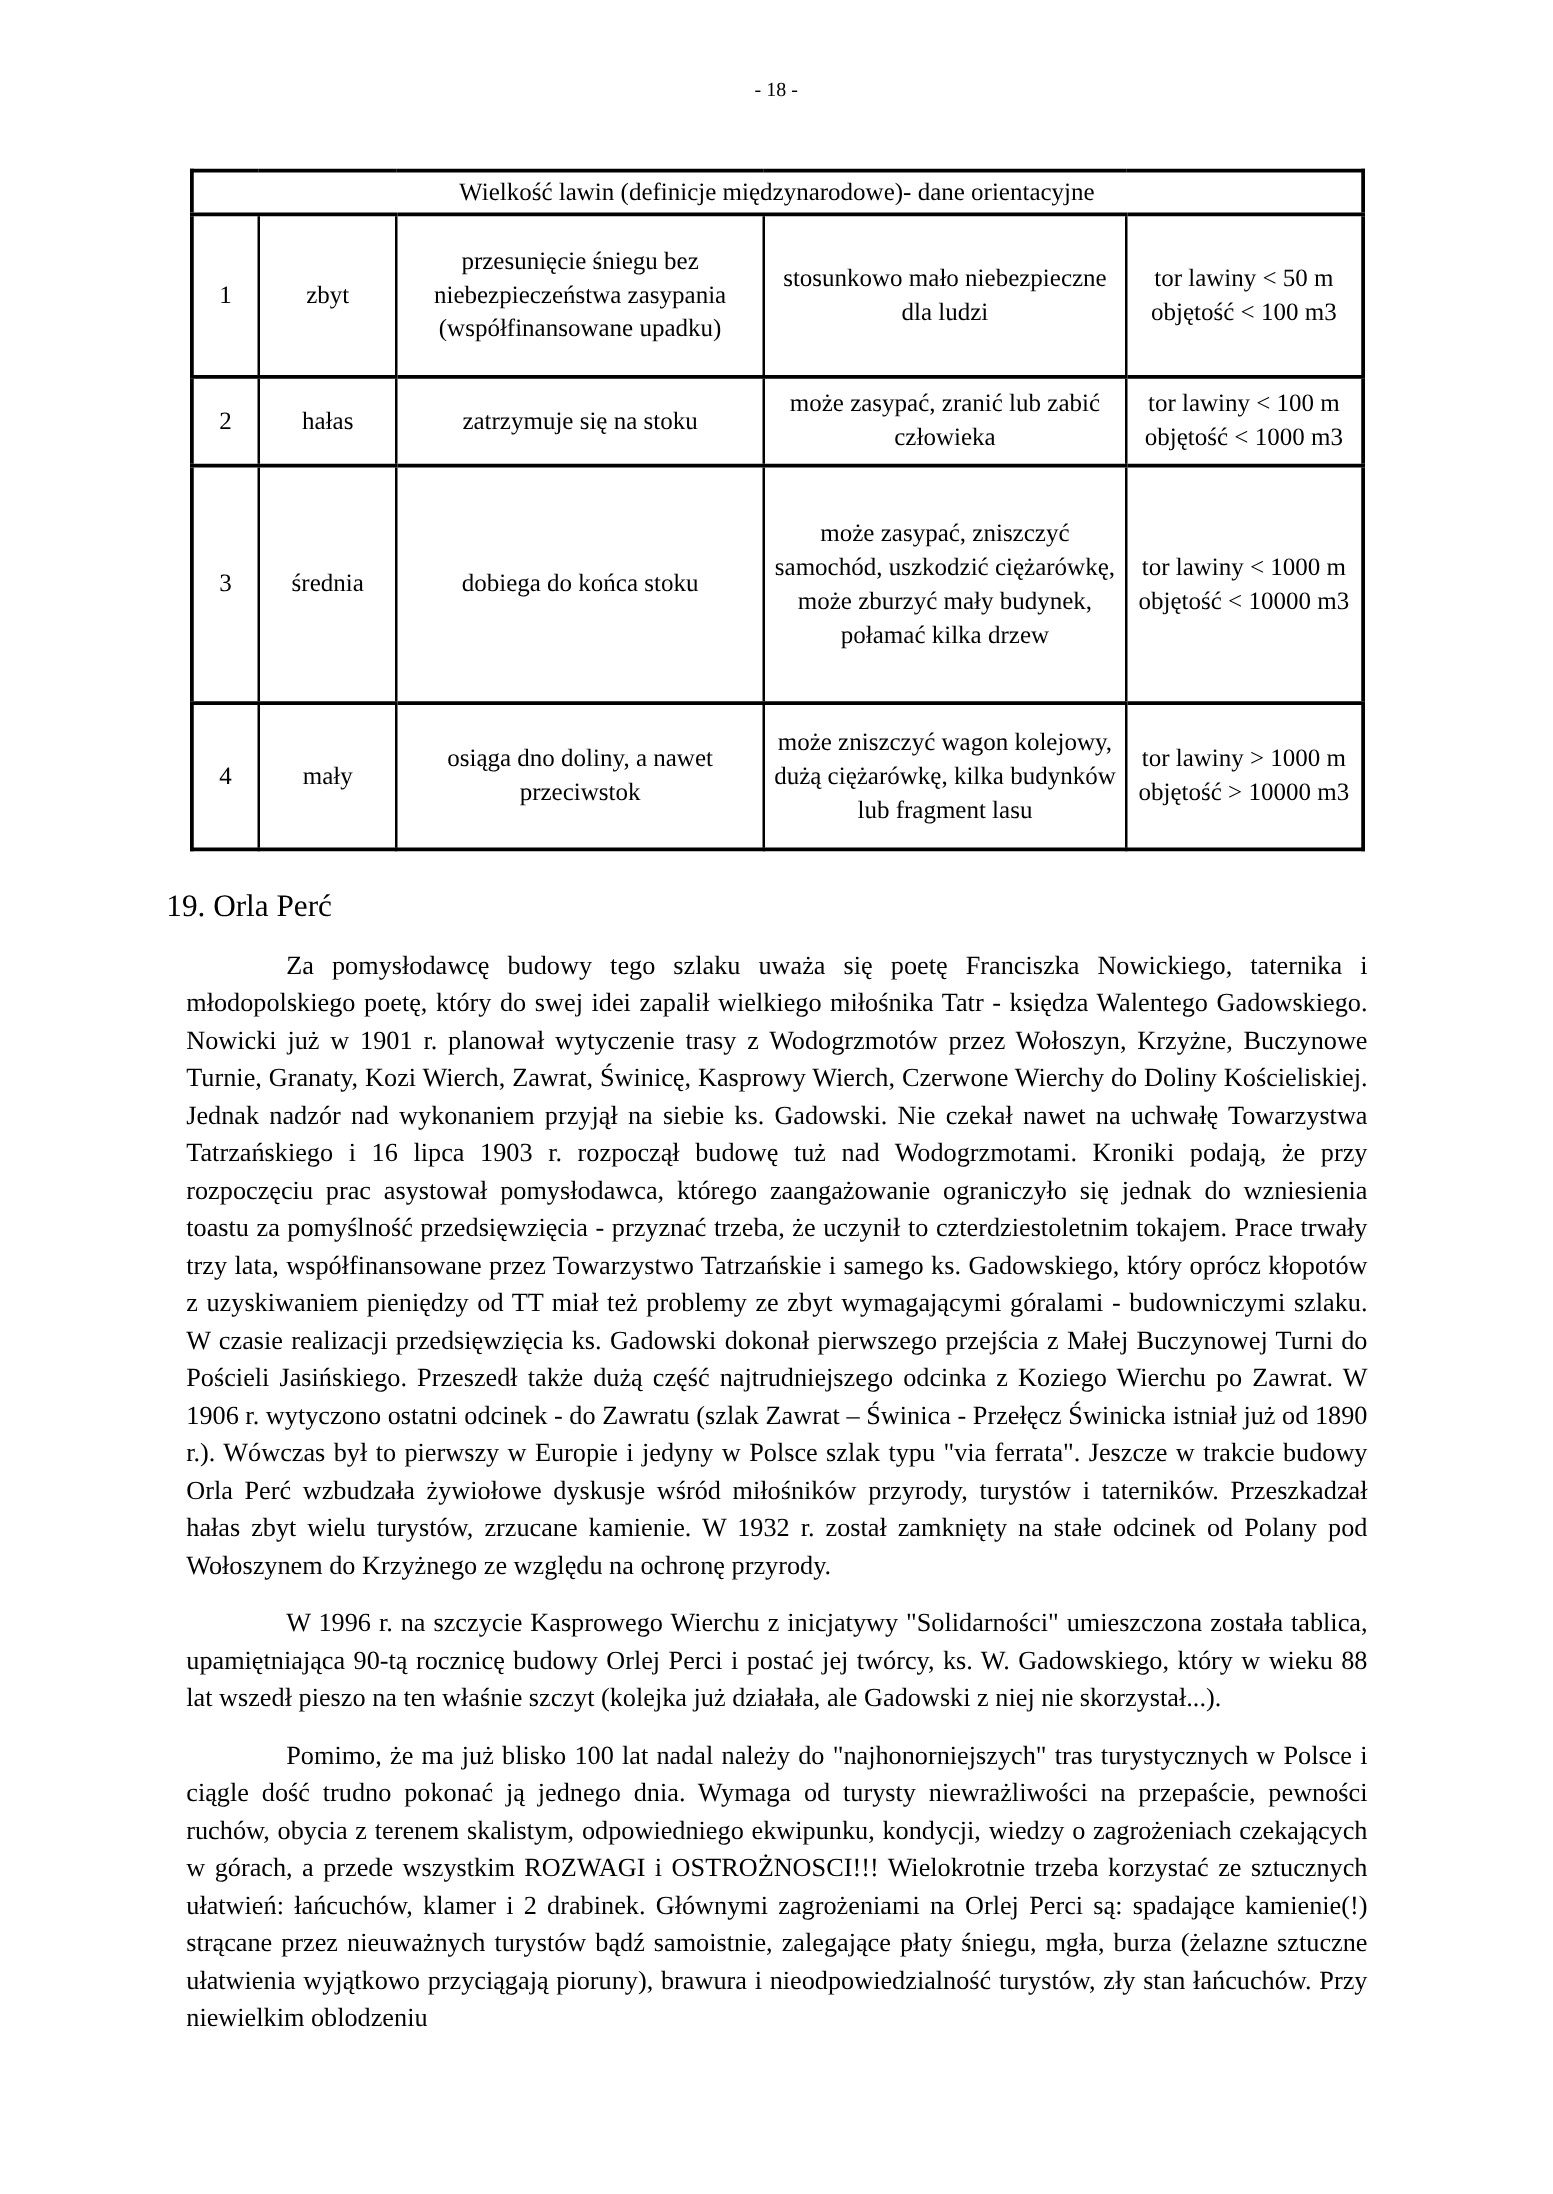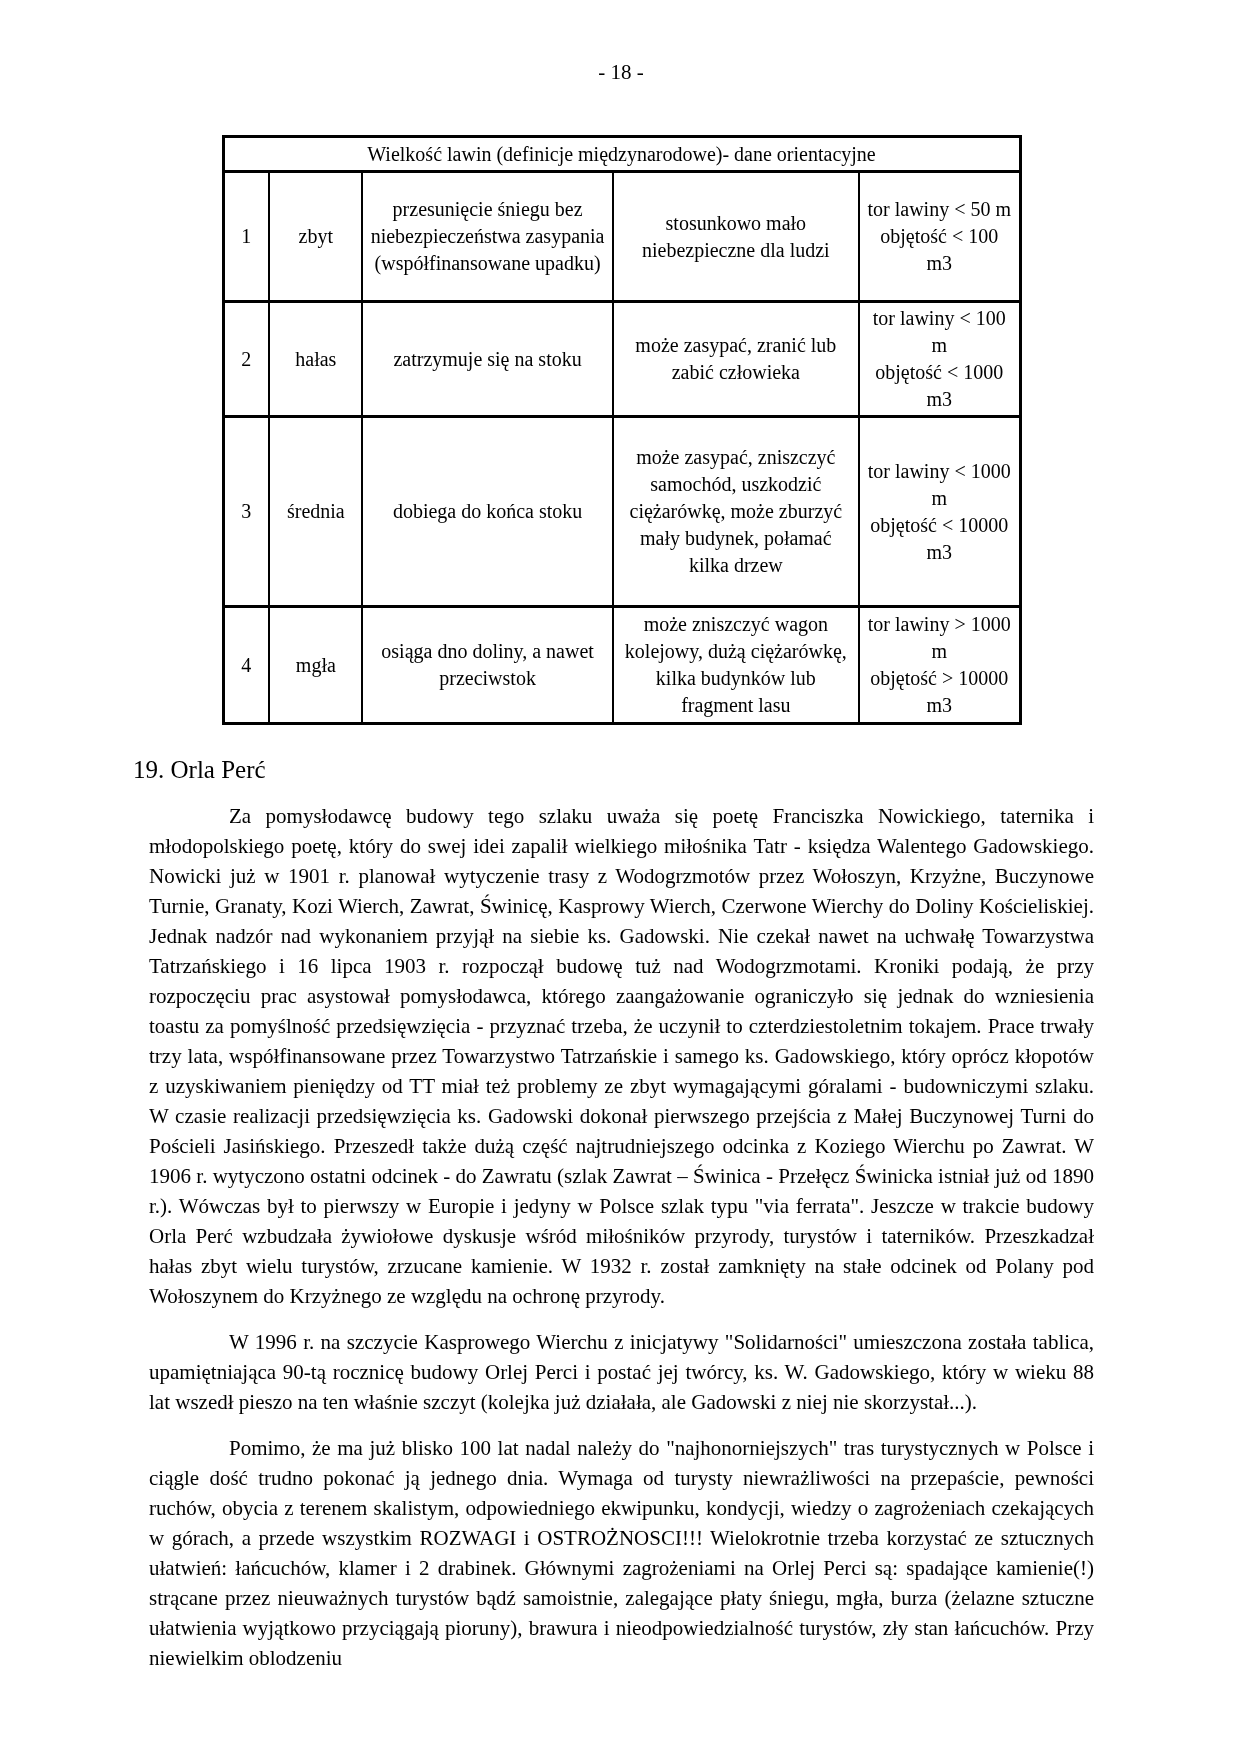--- a/index.html
+++ b/index.html
@@ -12,31 +12,31 @@
     width: 1242px;
     height: 1755px;
     background: #ffffff;
     color: #000000;
     font-family: "Liberation Serif", serif;
     overflow: hidden;
   }
   .page-number {
     margin-top: 60px;
     text-align: center;
-    font-size: 21px;
+    font-size: 16px;
     line-height: 25px;
   }
   .content {
     margin-left: 133px;
     margin-right: 132px;
   }
   table.avalanche-table {
     border-collapse: collapse;
     table-layout: fixed;
-    width: 800px;
+    width: 940px;
     margin: 50px auto 0 auto;
     border: 3px solid #000;
     font-size: 20px;
   }
   table.avalanche-table td {
     border: 2px solid #000;
     padding: 2px 6px;
     line-height: 27px;
     vertical-align: middle;
     text-align: center;
@@ -125,21 +125,21 @@
           <td class="valign-top">dobiega do końca stoku</td>
           <td>może zasypać, zniszczyć samochód, uszkodzić ciężarówkę, może zburzyć mały budynek, połamać kilka drzew</td>
           <td class="valign-top">
             <div>tor lawiny &lt; 1000 m</div>
             <div>objętość &lt; 10000 m3</div>
           </td>
         </tr>
 
         <tr class="row-4 hrule">
           <td>4</td>
-          <td>mgła</td>
+          <td>mały</td>
           <td class="valign-top">osiąga dno doliny, a nawet przeciwstok</td>
           <td>może zniszczyć wagon kolejowy, dużą ciężarówkę, kilka budynków lub fragment lasu</td>
           <td class="valign-top">
             <div>tor lawiny &gt; 1000 m</div>
             <div>objętość &gt; 10000 m3</div>
           </td>
         </tr>
       </tbody>
     </table>
 

